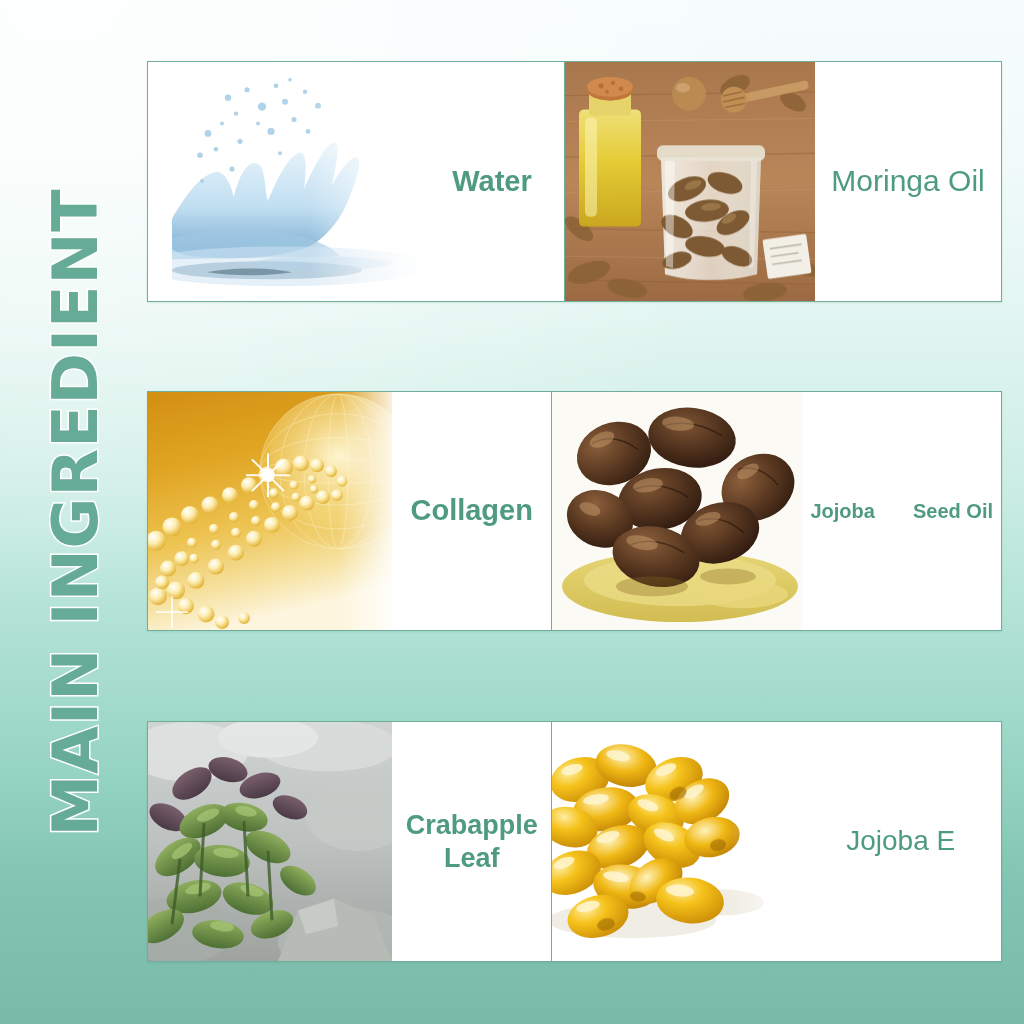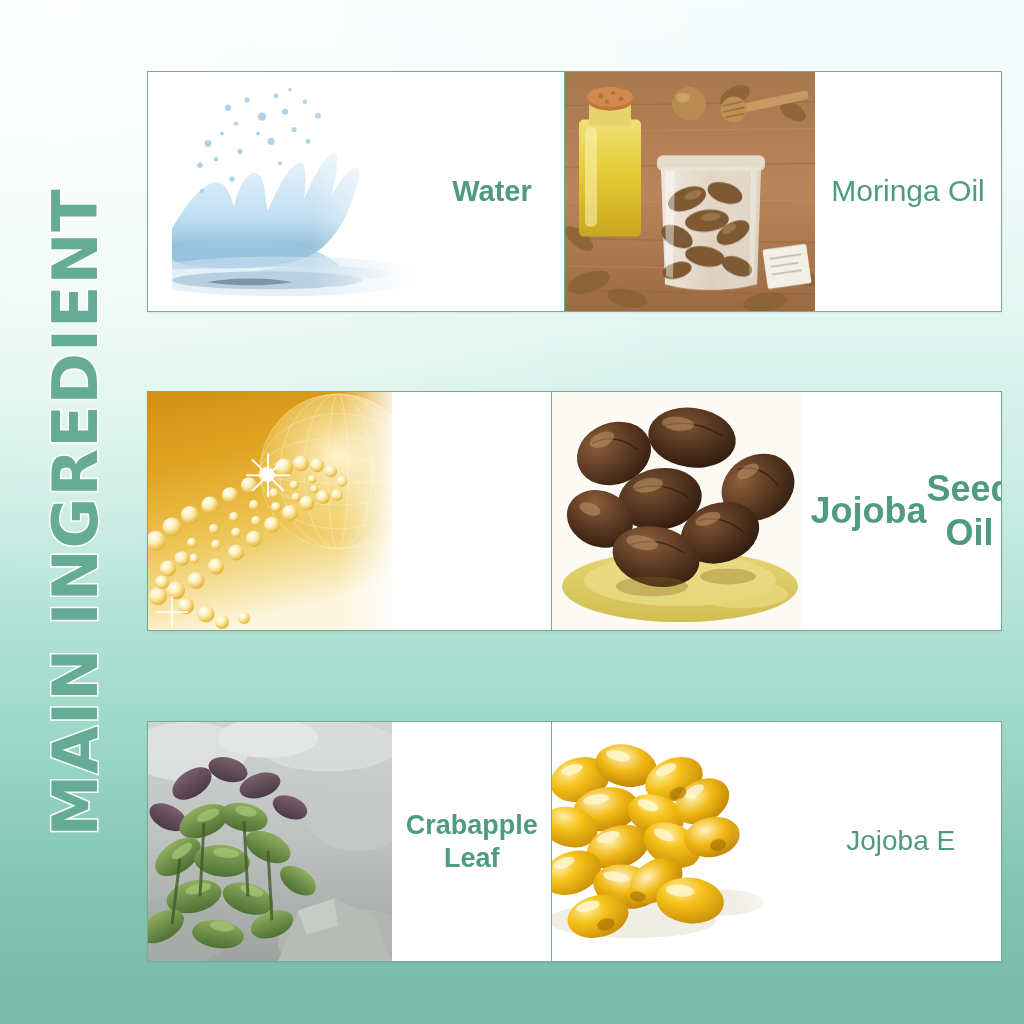--- a/index.html
+++ b/index.html
@@ -49,21 +49,21 @@
   
   .row{
     position:absolute;left:147px;width:855px;
     border:1.5px solid #6fae9b;
     background:#ffffff;
     display:flex;
     box-sizing:border-box;
     box-shadow:0 1px 2px rgba(60,110,100,.12);
     overflow:hidden;
   }
-  #row0{top:71px;height:241px;padding-left:24px;}
+  #row0{top:61px;height:241px;padding-left:24px;}
   #row1{top:391px;height:240px;}
   #row2{top:721px;height:241px;}
 
   .cell{
     position:relative;
     height:100%;
     display:flex;
     align-items:stretch;
     box-sizing:border-box;
     overflow:hidden;
@@ -98,21 +98,21 @@
 
   
   #r0c0 .pic{width:248px;}
   #r0c1 .pic{width:250px;}
   #r1c0 .pic{width:244px;}
   #r1c1 .pic{width:250px;}
   #r2c0 .pic{width:244px;}
   #r2c1 .pic{width:248px;}
 
   
-  #r1c1 .caption{font-size:36px;}
+  #r1c1 .caption{font-size:20px;justify-content:space-between;}
   #r2c0 .caption{font-size:27px;flex-direction:column;}
   #r2c1 .caption{font-size:28px;font-weight:400;}
   #r0c1 .caption{font-weight:400;font-size:30px;}
 </style>
 </head>
 <body>
 
 <div id="poster">
 
   <div class="title-wrap">
@@ -401,20 +401,21 @@
               <line x1="136" y1="68" x2="104" y2="100"></line>
           </g>
           <circle cx="120" cy="84" r="7" fill="#ffffff" opacity="0.9"></circle>
           <g stroke="#ffffff" stroke-width="1.6" opacity="0.9">
             <line x1="24" y1="206" x2="24" y2="238"></line>
               <line x1="8" y1="222" x2="40" y2="222"></line>
           </g>
           <rect width="244" height="240" fill="url(#goldFade)"></rect>
         </svg>
       </div>
+      <div class="caption">Collagen</div>
     </div>
 
     <div class="cell right" id="r1c1">
       <div class="pic">
         <svg viewBox="0 0 250 240" preserveAspectRatio="none">
           <defs>
             <radialGradient id="seedG" cx="0.35" cy="0.28" r="0.85">
               <stop offset="0" stop-color="#8b5f3c"></stop>
               <stop offset="0.5" stop-color="#5c3a22"></stop>
               <stop offset="1" stop-color="#2e1a0e"></stop>

